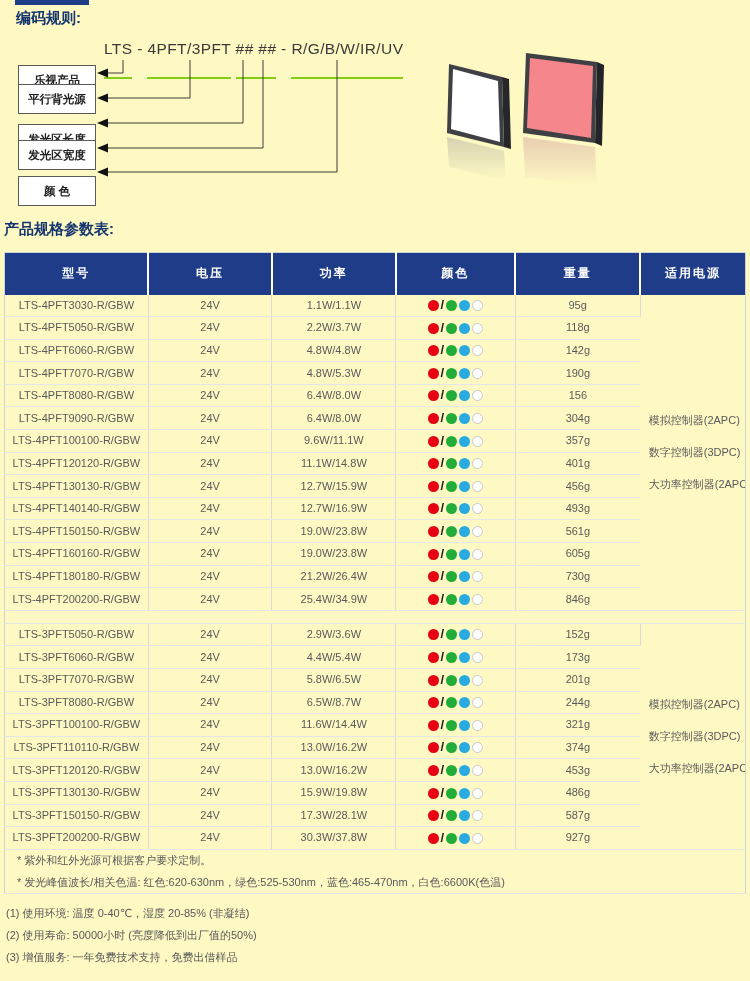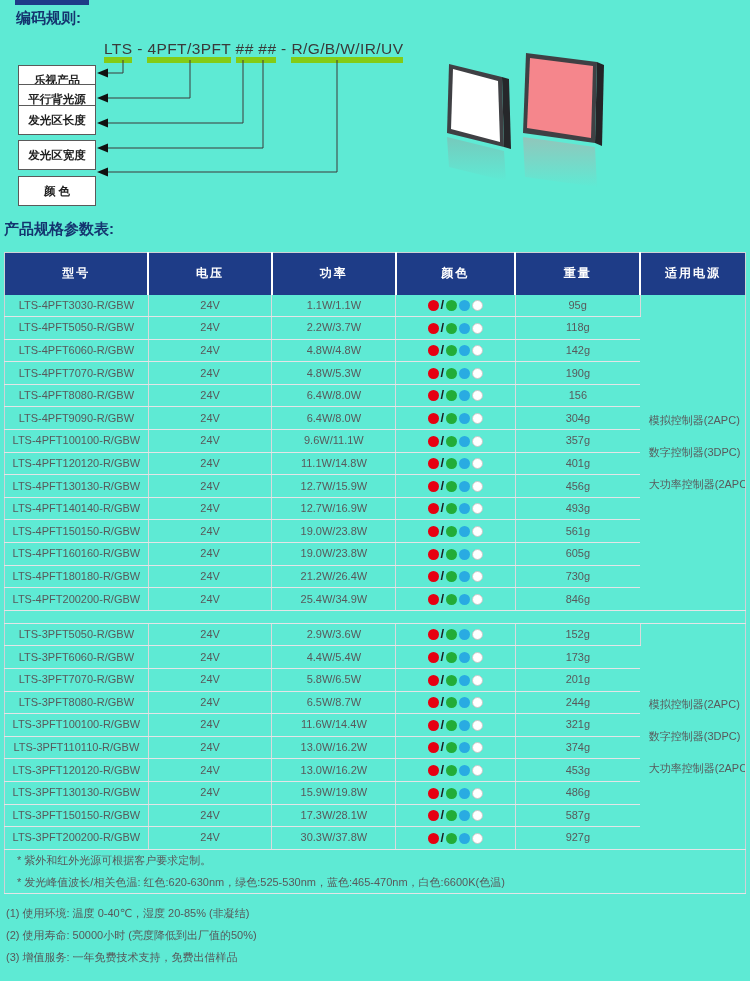--- a/index.html
+++ b/index.html
@@ -1,29 +1,29 @@
 <!DOCTYPE html>
 <html style="--header-bg: #1e3c87; --title-text: #14356f; --ring-border: #c8c8c8;"><head>
 <meta charset="utf-8">
 <style>
   * { margin:0; padding:0; box-sizing:border-box; }
   html,body { background:#fff; }
   body { font-family:"Liberation Sans","DejaVu Sans",sans-serif; }
-  #page { position:relative; width:750px; height:981px; background:#5eead4; overflow:hidden; }
+  #page { position:relative; width:750px; height:981px; background:#fef9c3; overflow:hidden; }
 
   
   .top-fragment { position:absolute; left:15px; top:0; width:74px; height:5px; background:var(--header-bg,#1e3c87); }
 
   
   .sec-title { font-size:15px; font-weight:bold; color:var(--title-text,#14356f); }
   #coding-title { position:absolute; left:16px; top:9px; }
 
   
   .formula { position:absolute; left:104px; top:40px; font-size:15.5px; color:#3a3a3a; white-space:pre; letter-spacing:.4px; }
-  .formula .u { border-bottom:6px solid #84cc16; padding-bottom:0; }
+  .formula .u { border-bottom:2px solid #84cc16; padding-bottom:20px; }
 
   
   .code-box { position:absolute; left:18px; width:78px; height:30px; border:1px solid #5a5a5a; background:#fff;
               display:flex; align-items:center; justify-content:center; font-size:11.5px; font-weight:600; color:#222; }
 
   .connector-svg, .panel-svg { position:absolute; }
   .connector-svg { left:0; top:0; }
   .panel-svg { left:430px; top:45px; }
 
   
@@ -59,21 +59,21 @@
 
   <div class="top-fragment"></div>
 
   <div id="coding-title" class="sec-title">编码规则:</div>
 
   <div class="formula"><span class="u">LTS</span><span> - </span><span class="u">4PFT/3PFT</span><span> </span><span class="u">## ##</span><span> - </span><span class="u">R/G/B/W/IR/UV</span></div>
 
   <div id="code-label-boxes">
       <div class="code-box" style="top: 65px;">乐视产品</div>
       <div class="code-box" style="top: 84px;">平行背光源</div>
-      <div class="code-box" style="top: 105px;">发光区长度</div>
+      <div class="code-box" style="top: 124px;">发光区长度</div>
       <div class="code-box" style="top: 140px;">发光区宽度</div>
       <div class="code-box" style="top: 164px; margin-top: 12px;">颜 色</div>
     </div>
 
   <svg class="connector-svg" width="750" height="210" viewBox="0 0 750 210" id="connectors">
       <polyline points="108,73 123,73 123,60" fill="none" stroke="#3a3a3a" stroke-width="1"></polyline>
       <polygon points="97,73 108,68.5 108,77.5" fill="#111"></polygon>
       <polyline points="108,98 190,98 190,60" fill="none" stroke="#3a3a3a" stroke-width="1"></polyline>
       <polygon points="97,98 108,93.5 108,102.5" fill="#111"></polygon>
       <polyline points="108,123 243,123 243,60" fill="none" stroke="#3a3a3a" stroke-width="1"></polyline>

